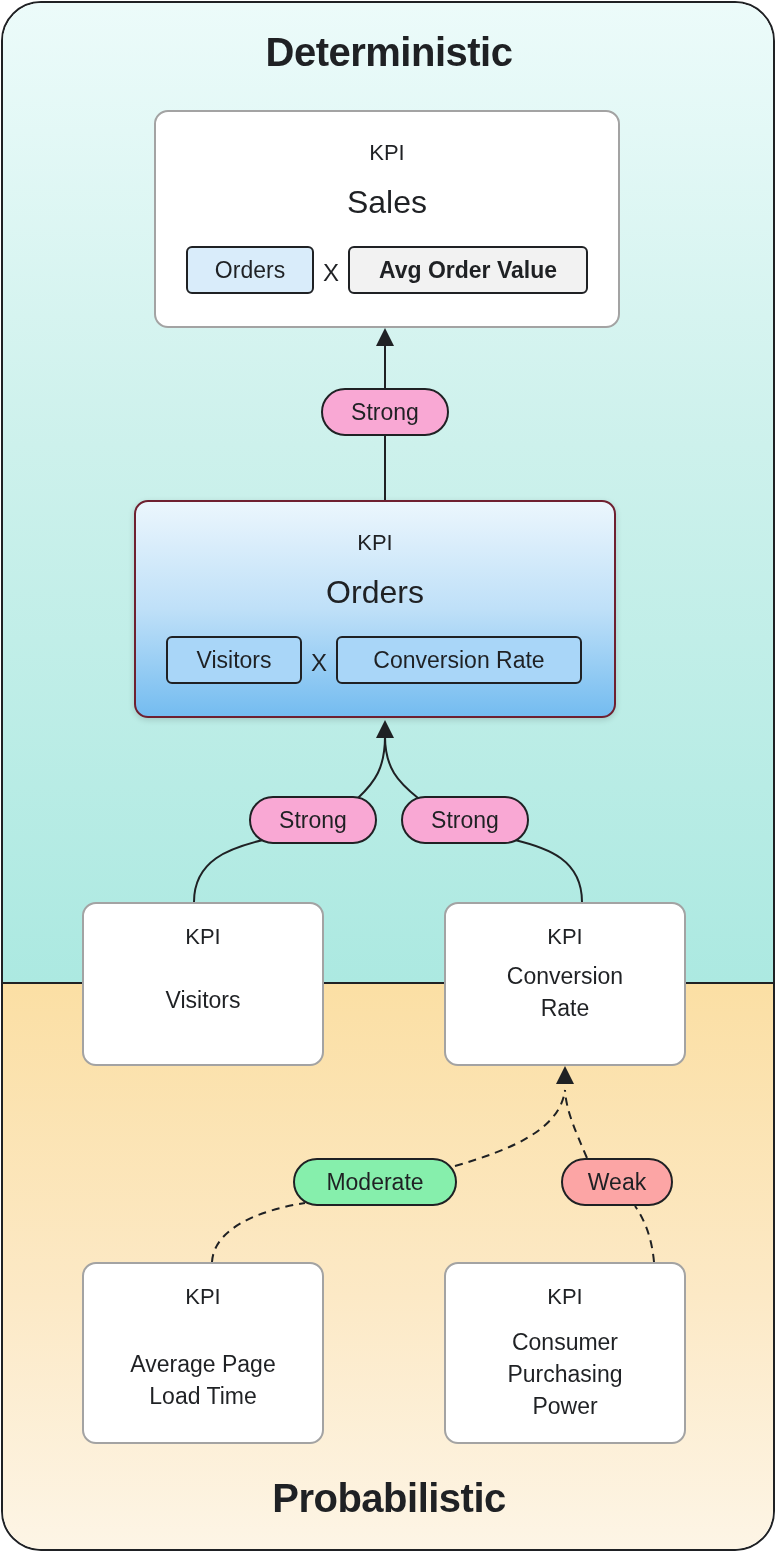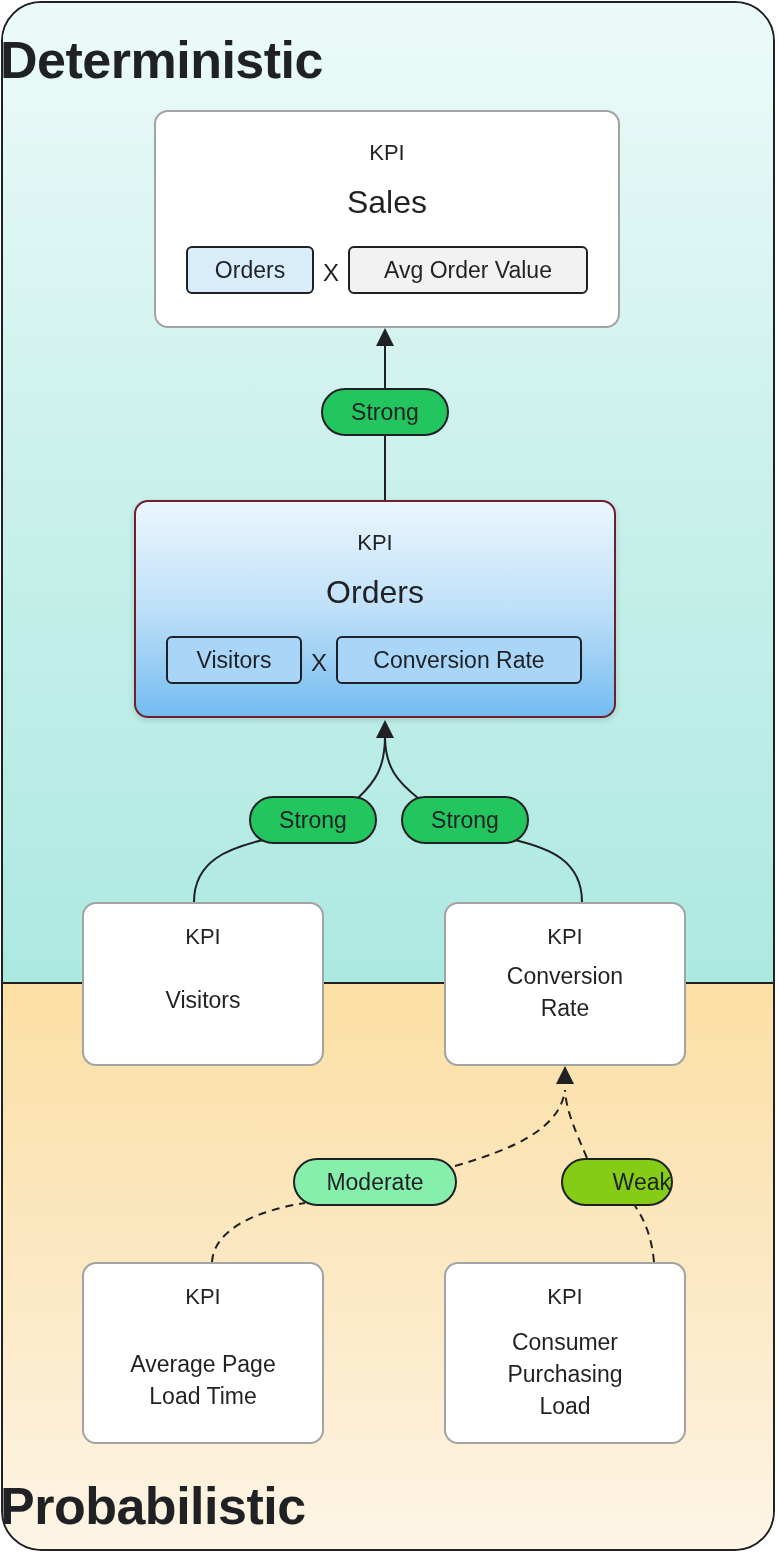--- a/index.html
+++ b/index.html
@@ -5,22 +5,22 @@
     html, body { margin: 0; padding: 0; background: #ffffff; }
     body { width: 778px; height: 1554px; position: relative; overflow: hidden;
            font-family: "Liberation Sans", "DejaVu Sans", sans-serif; color: #1f2124; }
     .frame { position: absolute; left: 1px; top: 1px; width: 774px; height: 1550px;
              border: 2px solid #1f2124; border-radius: 40px; overflow: hidden; box-sizing: border-box; }
     .zone-top { position: absolute; left: 0; top: 0; width: 100%; height: 980px;
                 background: linear-gradient(180deg, #ecfbfa 0%, #cdf1ec 45%, #ace9e1 100%); }
     .zone-bottom { position: absolute; left: 0; top: 980px; width: 100%; height: 570px;
                    background: linear-gradient(180deg, #fbdfa4 0%, #fce9c6 55%, #fdf5e6 100%); }
     .zone-divider { position: absolute; left: 0; top: 979px; width: 100%; height: 2px; background: #1f2124; }
-    .zone-title { position: absolute; left: 0; width: 100%; font-weight: 700;
-                  font-size: 52px; letter-spacing: -0.5px; }
+    .zone-title { position: absolute; left: 0; width: 100%; text-align: center; font-weight: 700;
+                  font-size: 40px; letter-spacing: -0.5px; }
     .title-top { top: 30px; }
     .title-bottom { top: 1476px; }
 
     svg.links { position: absolute; left: 0; top: 0; width: 778px; height: 1554px; pointer-events: none; }
 
     .node { position: absolute; box-sizing: border-box; background: #ffffff; border: 2px solid #a3a3a3;
             border-radius: 14px; text-align: center; }
     .node .kpi { font-size: 22px; font-weight: 400; }
     .node .name { font-weight: 400; }
 
@@ -33,43 +33,43 @@
                    box-shadow: 0 2px 6px rgba(0,0,0,0.15); }
     .node-orders .kpi { margin-top: 28px; }
     .node-orders .name { font-size: 32px; margin-top: 18px; }
 
     .formula { position: absolute; display: flex; align-items: center; }
     .formula .term { box-sizing: border-box; border: 2px solid #1f2124; border-radius: 6px;
                      height: 48px; line-height: 44px; font-size: 23px; padding: 0 18px; }
     .formula .op { font-size: 24px; width: 34px; text-align: center; margin-top: 6px; }
     .formula-sales { left: 30px; top: 134px; }
     .formula-sales .t1 { background: #d9ecfa; width: 128px; }
-    .formula-sales .t2 { background: #f2f2f2; width: 240px; }
+    .formula-sales .t2 { background: #f2f2f2; width: 240px; font-weight: bold; }
     .formula-orders { left: 30px; top: 134px; }
     .formula-orders .t1 { background: #a9d6f8; width: 136px; }
     .formula-orders .t2 { background: #a9d6f8; width: 246px; }
 
     .node-small { width: 242px; height: 164px; }
     .node-small .kpi { margin-top: 20px; }
     .node-small .name { font-size: 23px; line-height: 32px; }
     .node-visitors { left: 82px; top: 902px; }
     .node-visitors .name { margin-top: 34px; }
     .node-conv { left: 444px; top: 902px; }
     .node-conv .name { margin-top: 10px; }
     .node-small.tall { height: 182px; }
     .node-aplt { left: 82px; top: 1262px; }
     .node-aplt .name { margin-top: 38px; }
     .node-cpp { left: 444px; top: 1262px; }
     .node-cpp .name { margin-top: 16px; }
 
     .pill { position: absolute; box-sizing: border-box; border: 2px solid #1f2124; border-radius: 24px;
             height: 48px; line-height: 44px; font-size: 23px; text-align: center; }
-    .pill.strong { background: #22c55e; }
+    .pill.strong { background: #f9a8d4; }
     .pill.moderate { background: #86efac; }
-    .pill.weak { background: #84cc16; text-align: right; }
+    .pill.weak { background: #fca5a5; }
     .pill-s1 { left: 321px; top: 388px; width: 128px; }
     .pill-s2 { left: 249px; top: 796px; width: 128px; }
     .pill-s3 { left: 401px; top: 796px; width: 128px; }
     .pill-mod { left: 293px; top: 1158px; width: 164px; }
     .pill-weak { left: 561px; top: 1158px; width: 112px; }
   </style>
 </head>
 <body>
 
 <div class="frame">
@@ -149,15 +149,15 @@
     <div>Average Page</div>
     <div>Load Time</div>
   </div>
 </div>
 
 <div class="node node-small tall node-cpp">
   <div class="kpi">KPI</div>
   <div class="name">
     <div>Consumer</div>
     <div>Purchasing</div>
-    <div>Load</div>
+    <div>Power</div>
   </div>
 </div>
 
 </body></html>

